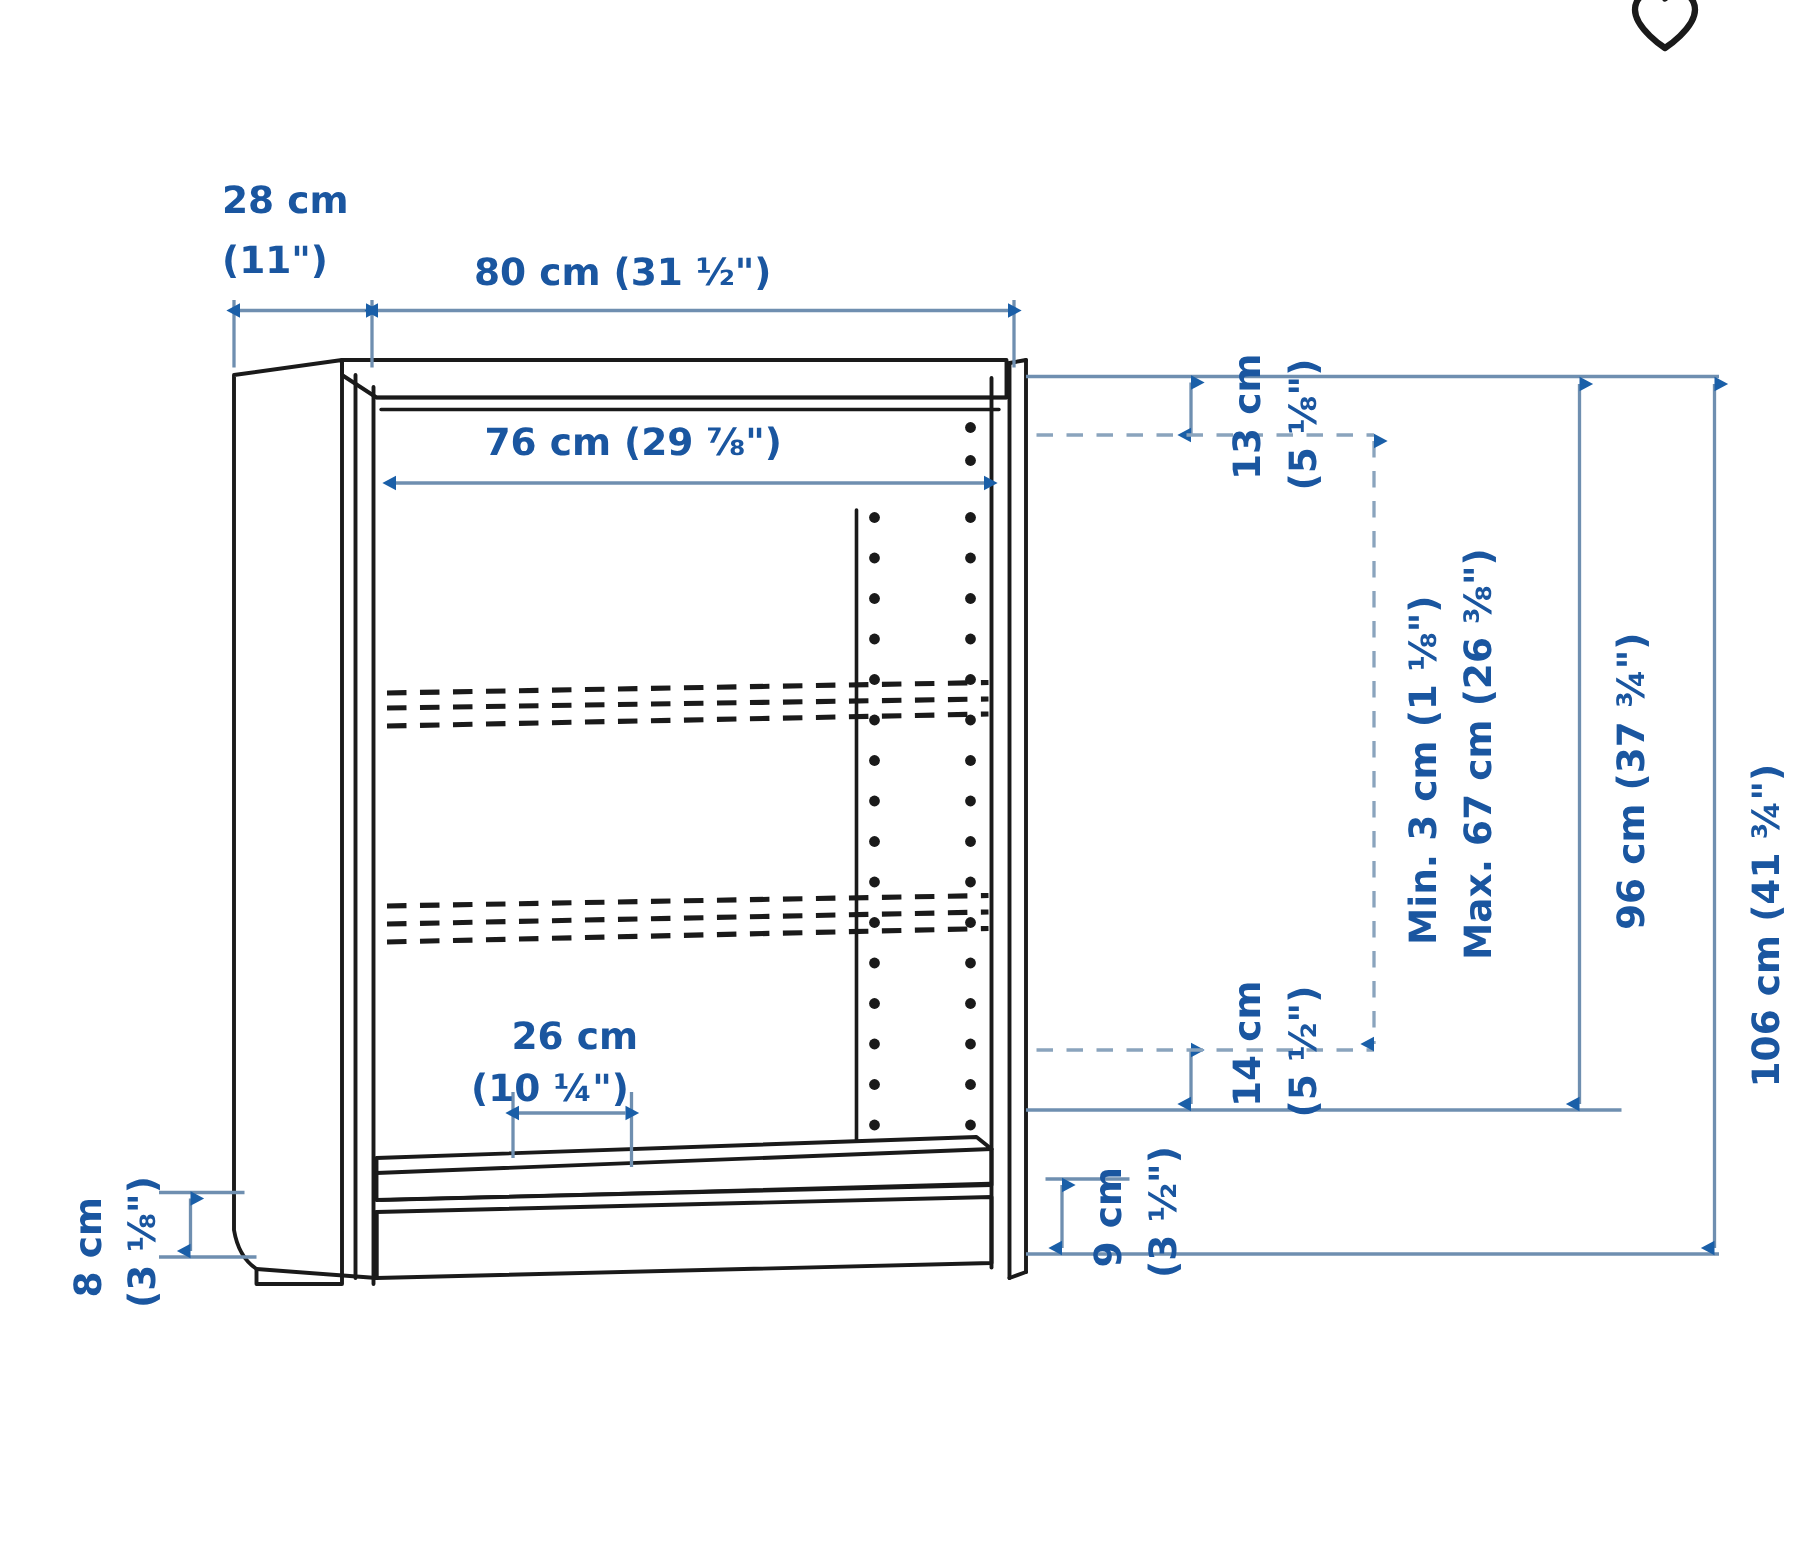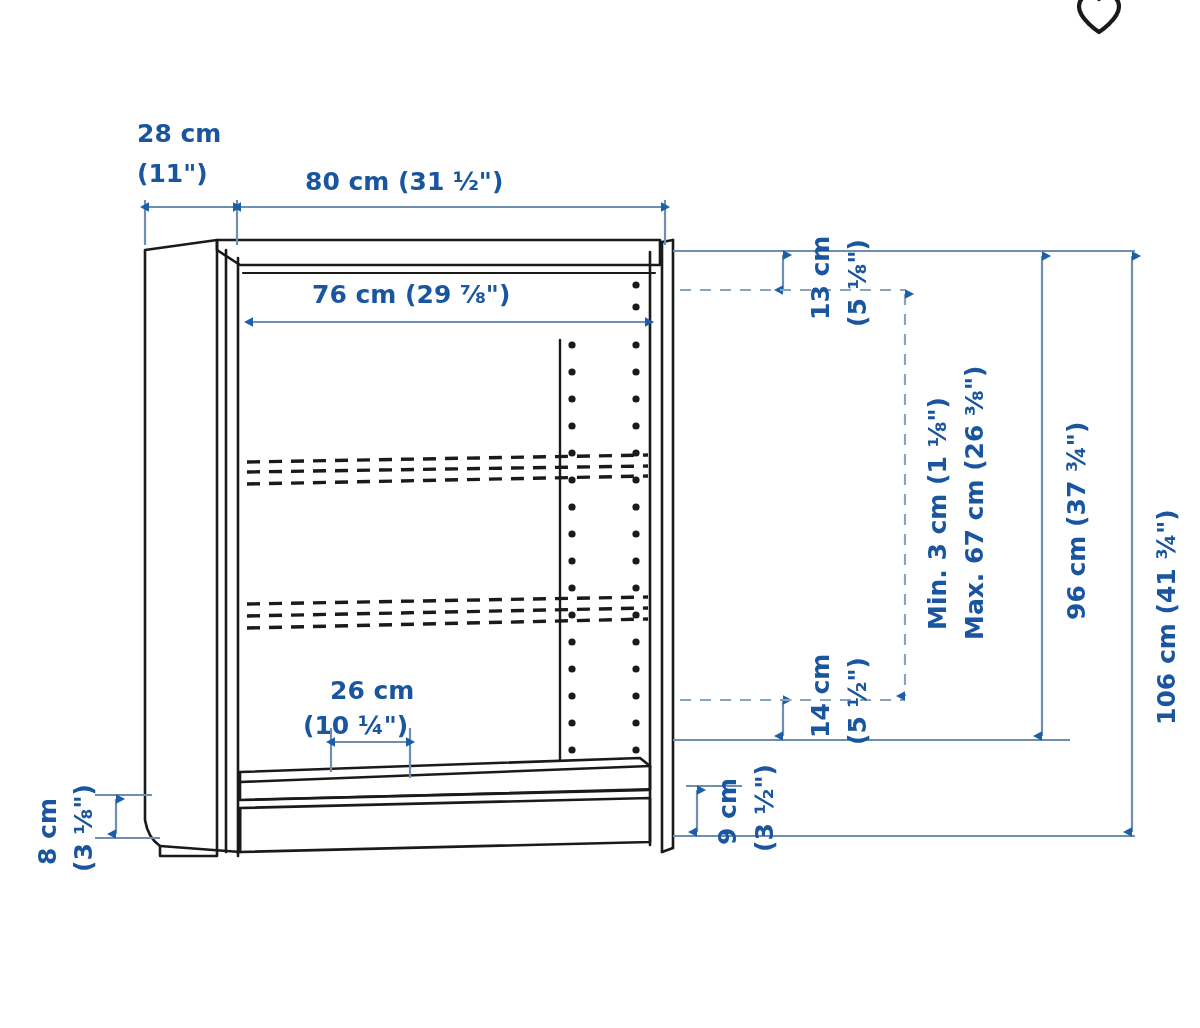--- a/index.html
+++ b/index.html
@@ -1,20 +1,20 @@
 <!DOCTYPE html>
 <html><head>
 <meta charset="utf-8">
 <style>
   html,body{margin:0;padding:0;background:#ffffff;}
   body{
     width:1200px;height:1028px;position:relative;overflow:hidden;
     font-family:"DejaVu Sans","Liberation Sans",sans-serif;
   }
-  #stage{position:absolute;inset:0;}
+  #stage{position:absolute;inset:0;margin-left:11px;}
   svg#diagram{position:absolute;left:0;top:0;width:1200px;height:1028px;}
 
   .dimtext{
     fill:#1a56a0;
     font-family:"DejaVu Sans","Liberation Sans",sans-serif;
     font-weight:bold;
     font-size:25px;
     letter-spacing:0px;
   }
   .heart-wrap{

